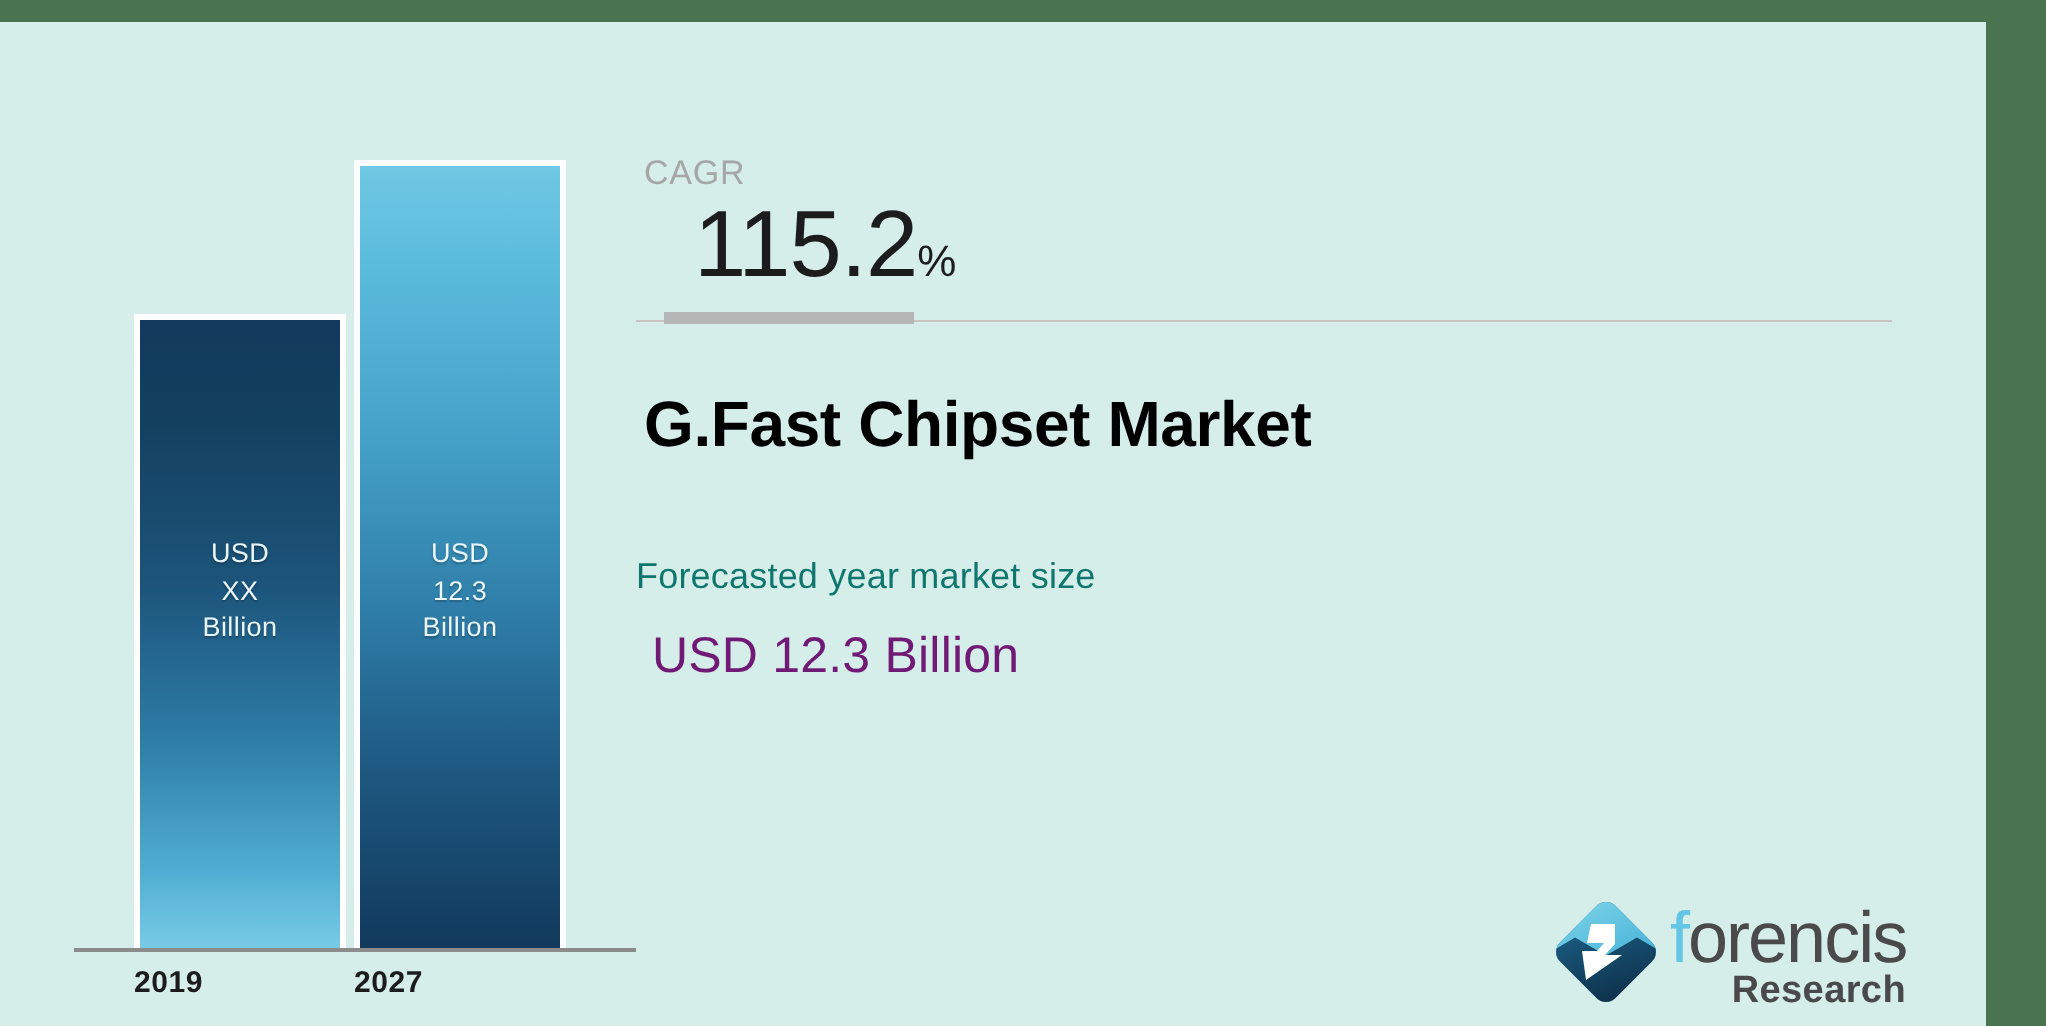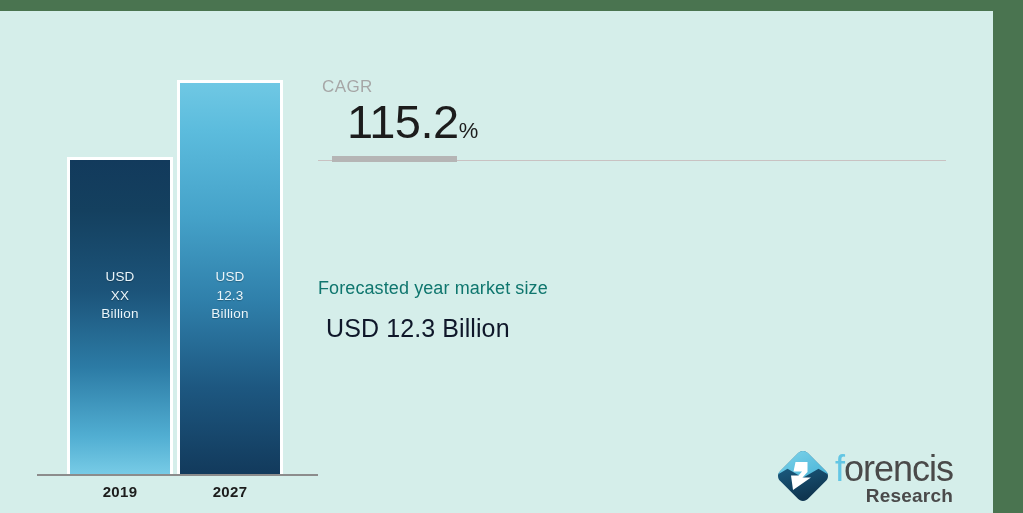--- a/index.html
+++ b/index.html
@@ -97,21 +97,20 @@
     top: 463px;
     width: 281px;
     height: 2px;
     background: #8c8c8c;
   }
 
   .tick-label {
     position: absolute;
     top: 472px;
     width: 106px;
-    text-align: center;
     font-size: 15px;
     font-weight: bold;
     color: #1c1c1c;
     letter-spacing: 0.3px;
   }
   .tick-2019 { left: 67px; }
   .tick-2027 { left: 177px; }
 
   
   .panel {
@@ -187,21 +186,21 @@
     font-size: 18px;
     color: #0f766e;
     letter-spacing: 0.1px;
   }
 
   .forecast-value {
     position: absolute;
     left: 8px;
     top: 303px;
     font-size: 25px;
-    color: #0f172a;
+    color: #701a75;
     letter-spacing: 0.1px;
   }
 
   
   .logo {
     position: absolute;
     left: 459px;
     top: 434px;
     width: 175px;
     height: 62px;
@@ -281,20 +280,21 @@
 
     <div class="cagr-label">CAGR</div>
 
     <div class="cagr-value"><span>115.2</span><span class="pct">%</span></div>
 
     <div class="divider-wrap">
       <div class="divider-thin"></div>
       <div class="divider-accent"></div>
     </div>
 
+    <div class="market-title">G.Fast Chipset Market</div>
 
     <div class="forecast-label">Forecasted year market size</div>
     <div class="forecast-value">USD 12.3 Billion</div>
 
     <div class="logo">
 
       <div class="logo-mark">
         <svg viewBox="0 0 52 52" width="52" height="52" xmlns="http://www.w3.org/2000/svg">
           <defs>
             <linearGradient id="dTop" x1="0" y1="0" x2="0.9" y2="1">

